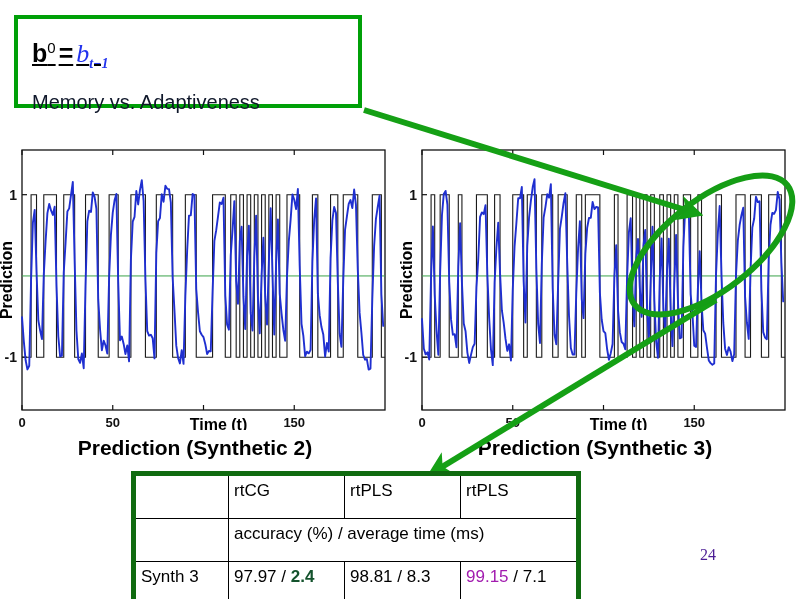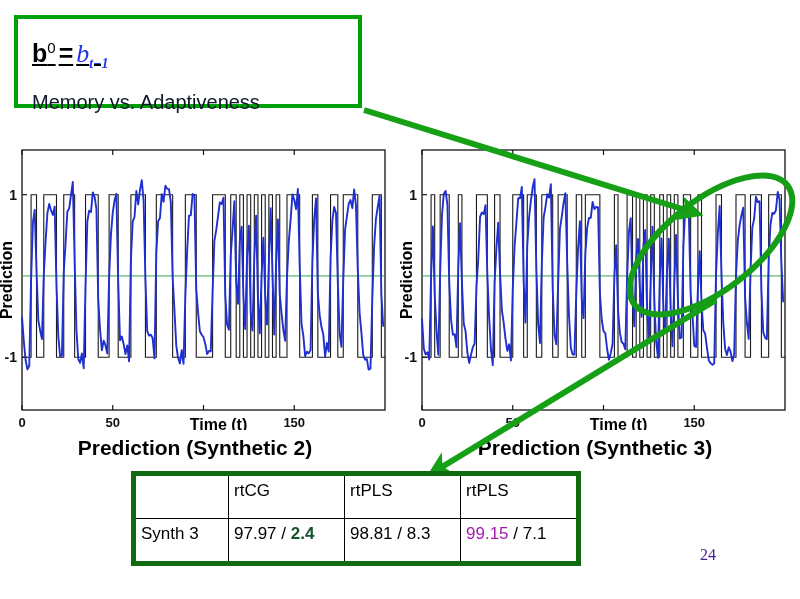--- a/index.html
+++ b/index.html
@@ -230,20 +230,24 @@
   <div id="results-table-wrap">
     <table id="results-table">
       <tbody>
         <tr>
           <td class="col-label blank-cell-top"></td>
           <td class="col-data">rtCG</td>
           <td class="col-data">rtPLS</td>
           <td class="col-data">rtPLS</td>
         </tr>
         <tr>
+          <td class="col-label blank-cell"></td>
+          <td colspan="3">accuracy (%) / average time (ms)</td>
+        </tr>
+        <tr>
           <td class="col-label">Synth 3</td>
           <td class="col-data" id="cell-0"><span>97.97</span><span> / </span><span class="red-val">2.4</span></td>
           <td class="col-data" id="cell-1"><span>98.81</span><span> / </span><span>8.3</span></td>
           <td class="col-data" id="cell-2"><span class="blue-val">99.15</span><span> / </span><span>7.1</span></td>
         </tr>
       </tbody>
     </table>
   </div>
 
   <div id="page-number">24</div>

